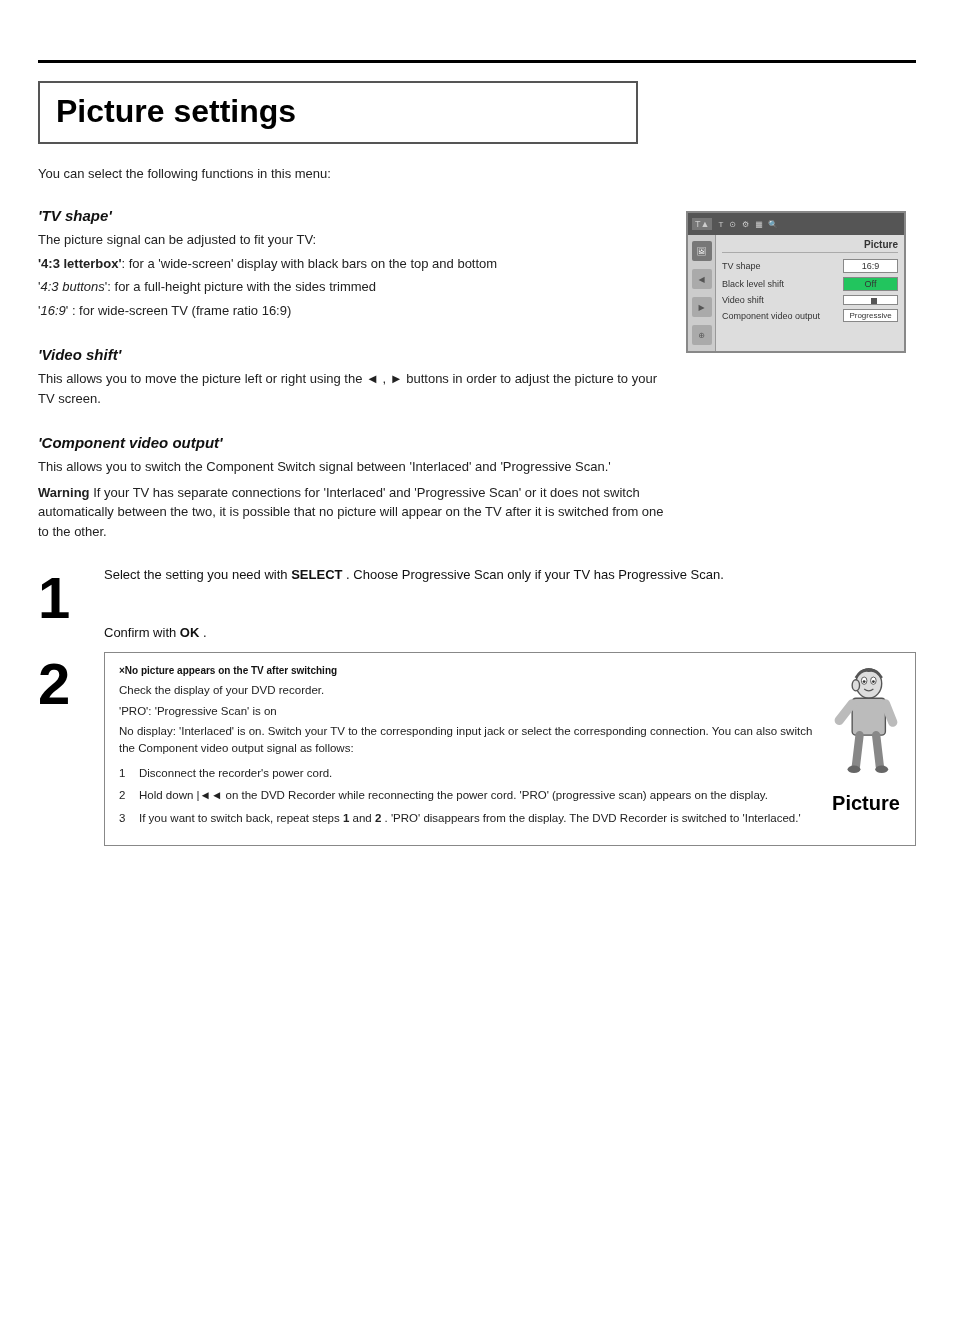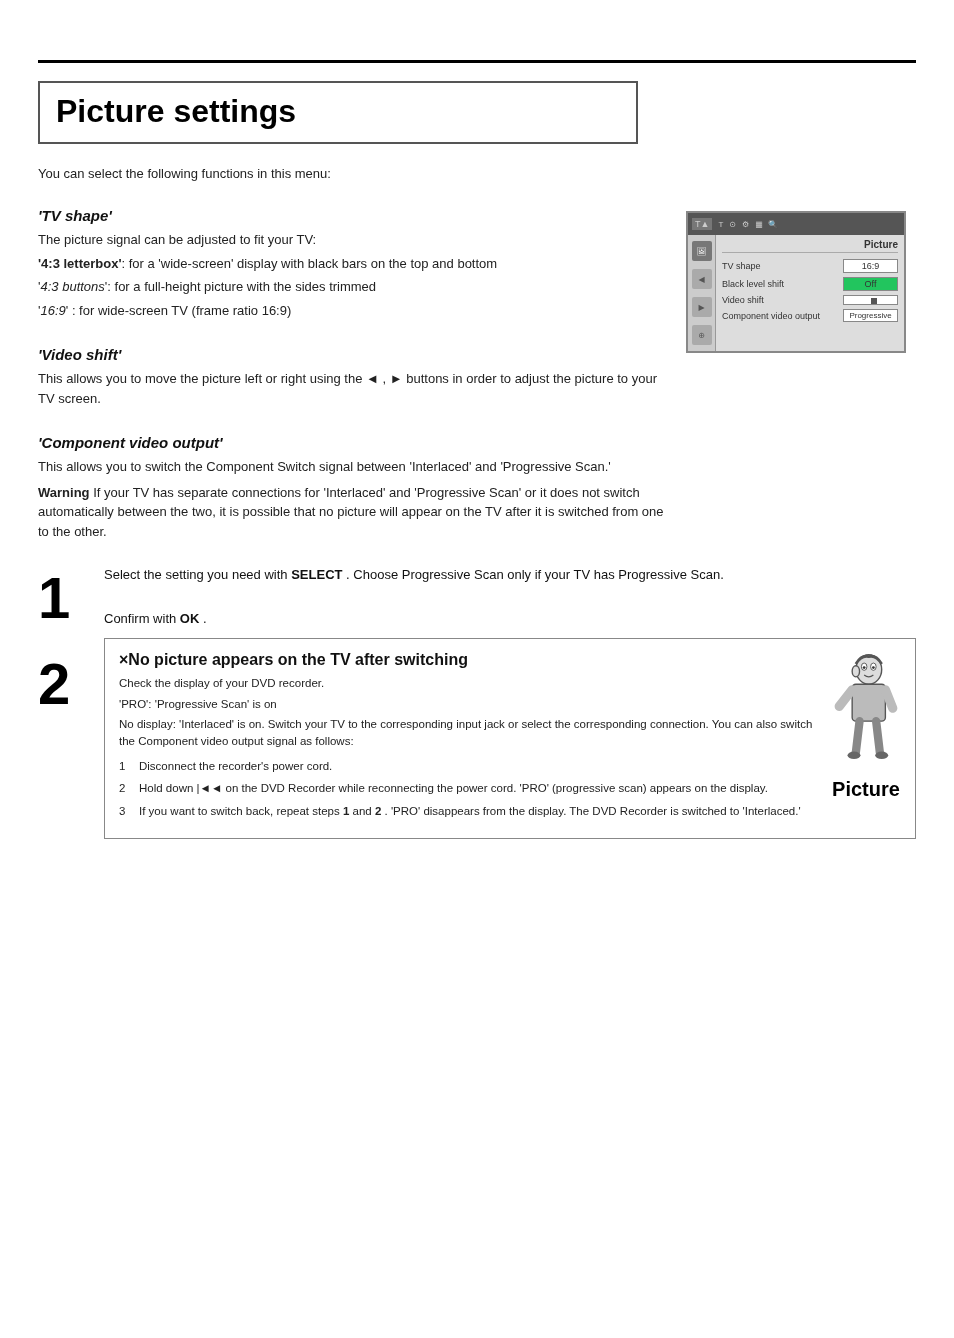--- a/index.html
+++ b/index.html
@@ -209,21 +209,21 @@
       position: relative;
       display: flex;
       gap: 12px;
     }
 
     .warning-box-text {
       flex: 1;
     }
 
     .warning-box-title {
-      font-size: 16px;
+      font-size: 10px;
       font-weight: bold;
       margin-bottom: 6px;
     }
 
     .warning-box p {
       font-size: 11.5px;
       line-height: 1.45;
       color: #222;
       margin-bottom: 4px;
     }
@@ -280,21 +280,21 @@
     .step1-text {
       font-size: 13px;
       line-height: 1.5;
       margin-bottom: 6px;
     }
 
     .step2-text {
       font-size: 13px;
       line-height: 1.5;
       margin-bottom: 10px;
-      margin-top: 24px;
+      margin-top: 38px;
     }
 
     
     .person-svg {
       width: 70px;
       height: 120px;
     }
   </style>
 </head>
 <body>

